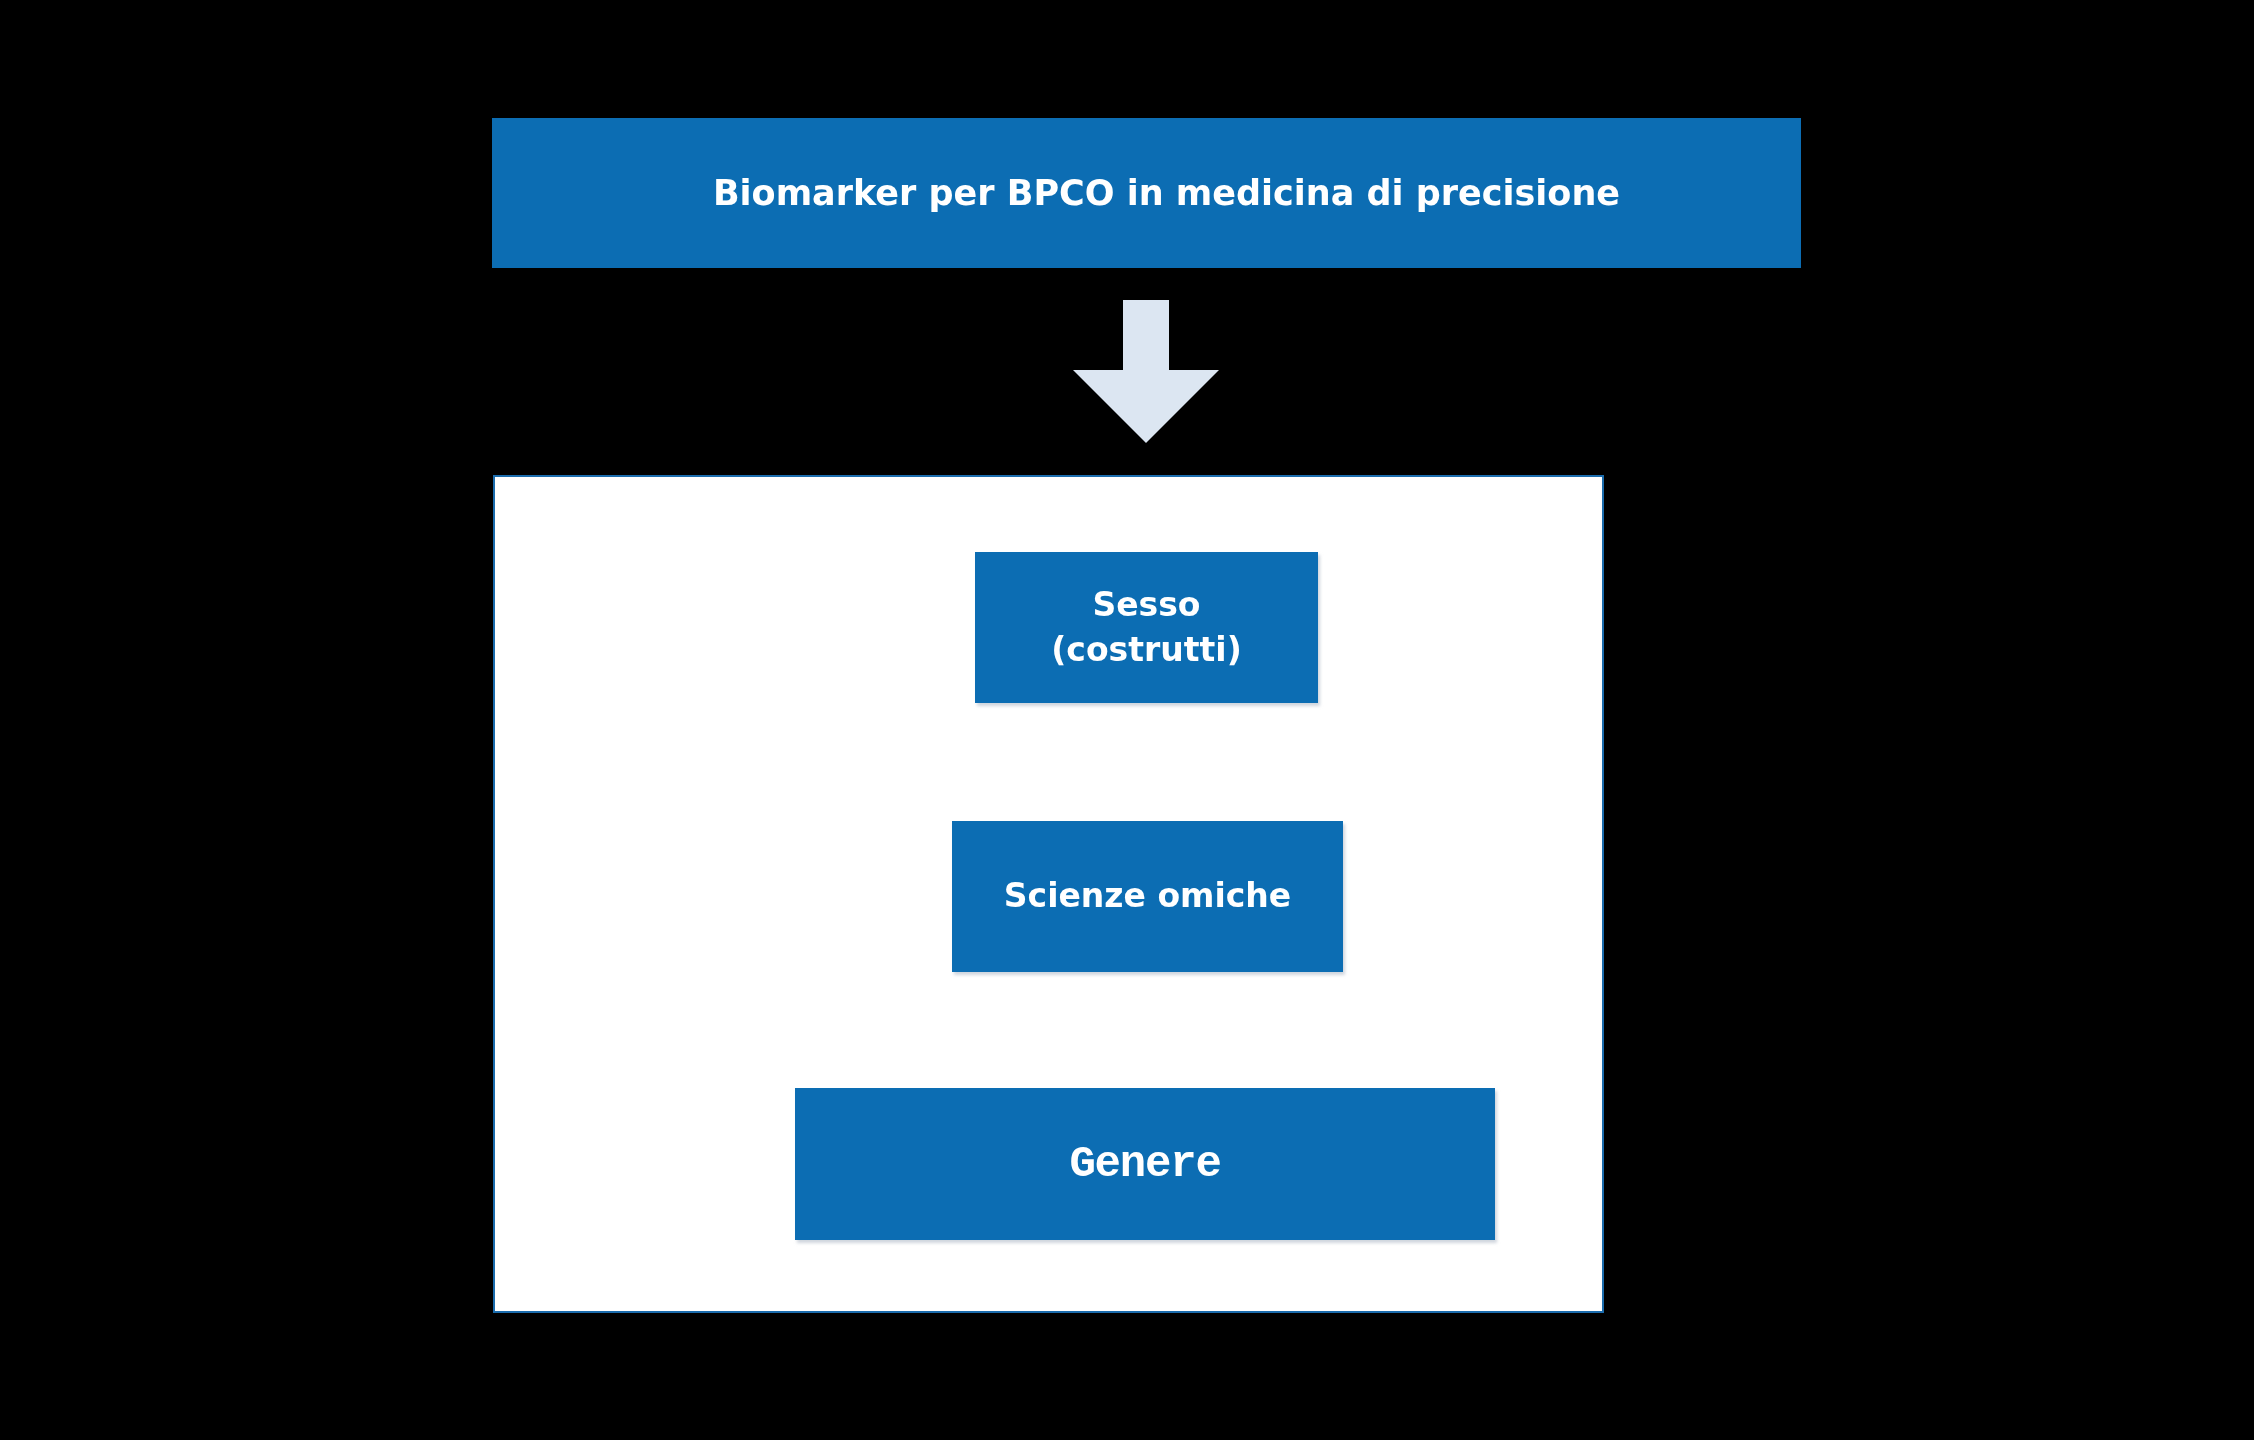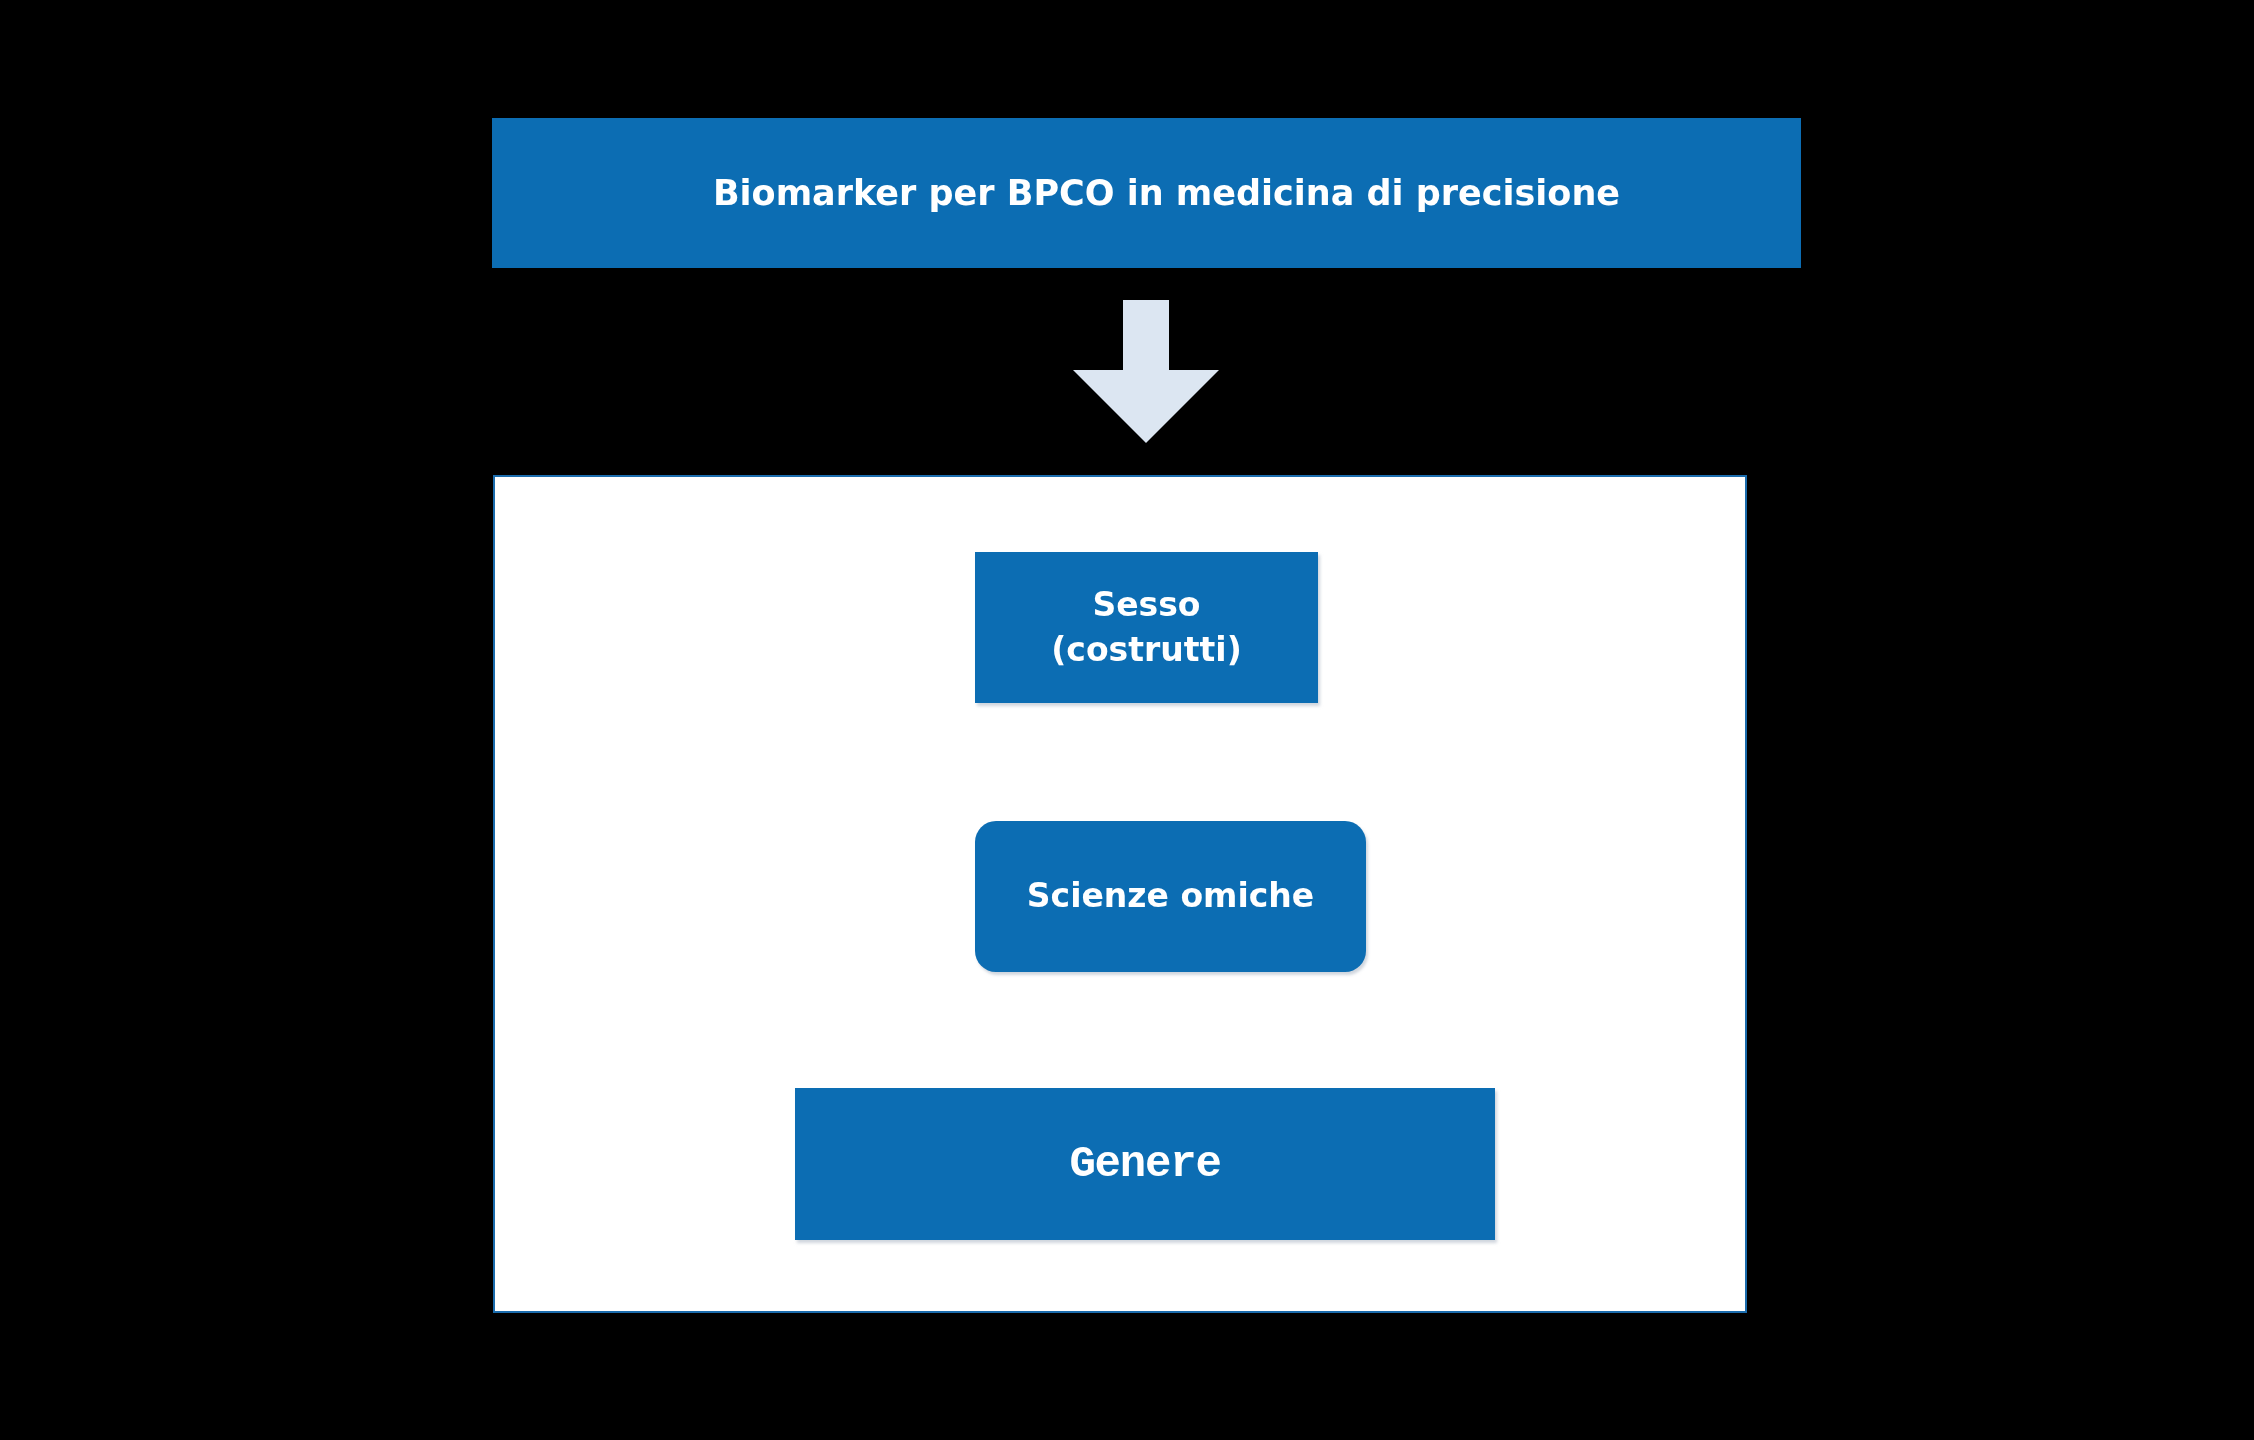--- a/index.html
+++ b/index.html
@@ -40,21 +40,21 @@
     top: 300px;
     width: 146px;
     height: 143px;
   }
   .arrow-wrap svg { display: block; width: 100%; height: 100%; }
   .arrow-wrap polygon { fill: var(--arrow-fill, #DCE6F2); }
   .panel {
     position: absolute;
     left: 493px;
     top: 475px;
-    width: 1254px;
+    width: 1111px;
     height: 838px;
     box-sizing: border-box;
     background: var(--panel-bg, #FFFFFF);
     border: 2px solid var(--panel-border, #1B6CAD);
   }
   .node {
     position: absolute;
     background: var(--box-blue, #0C6DB3);
     color: var(--box-text, #FFFFFF);
     font-weight: bold;
@@ -67,25 +67,24 @@
     text-align: center;
     box-shadow: 2px 3px 3px rgba(170, 180, 195, 0.55);
   }
   .node-sesso {
     left: 480px;
     top: 75px;
     width: 343px;
     height: 151px;
   }
   .node-scienze {
-    left: 480px;
+    left: 457px;
     top: 344px;
     width: 391px;
     height: 151px;
-    border-radius: 21px;
   }
   .node-genere {
     left: 300px;
     top: 611px;
     width: 700px;
     height: 152px;
     font-family: Liberation Mono, monospace;
     letter-spacing: -1.2px;
     font-size: 44px;
     line-height: 1.32;

